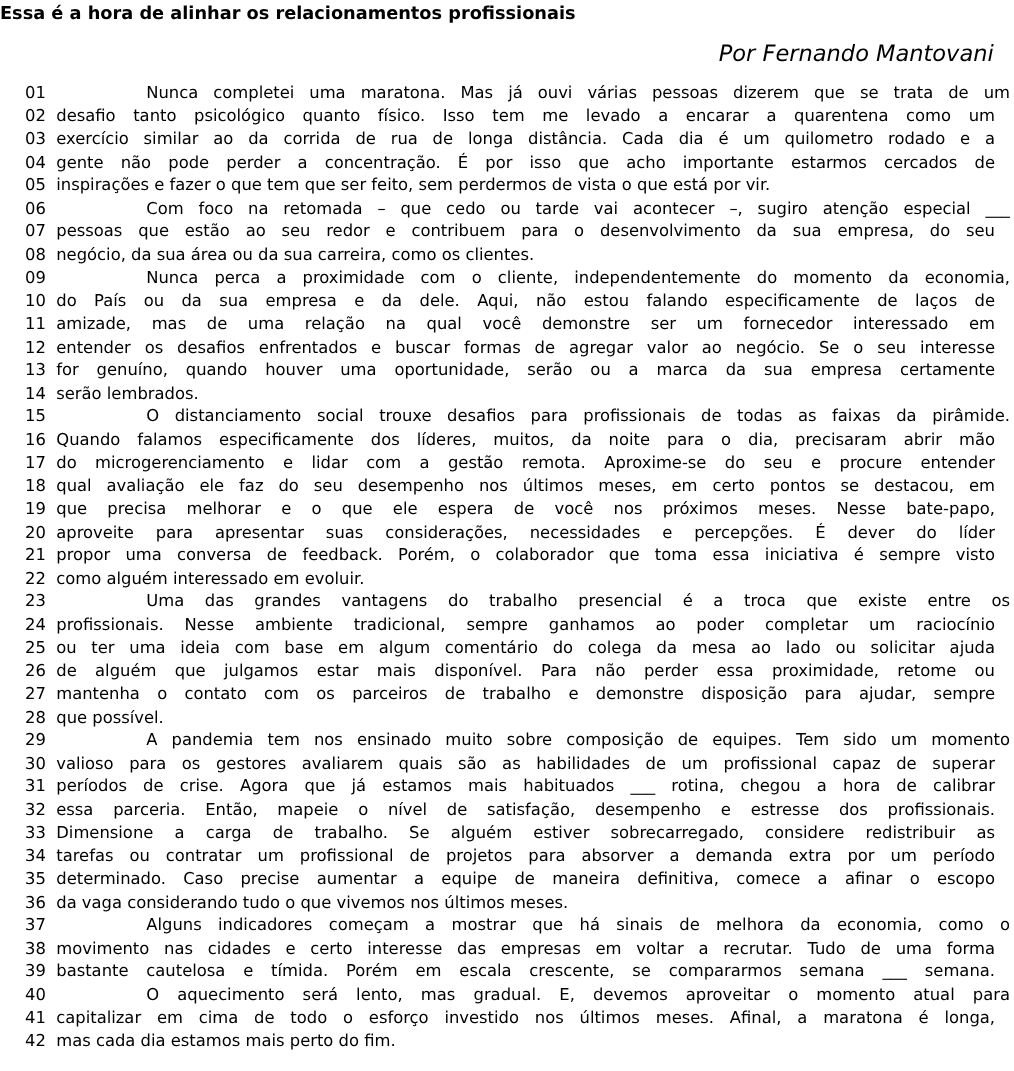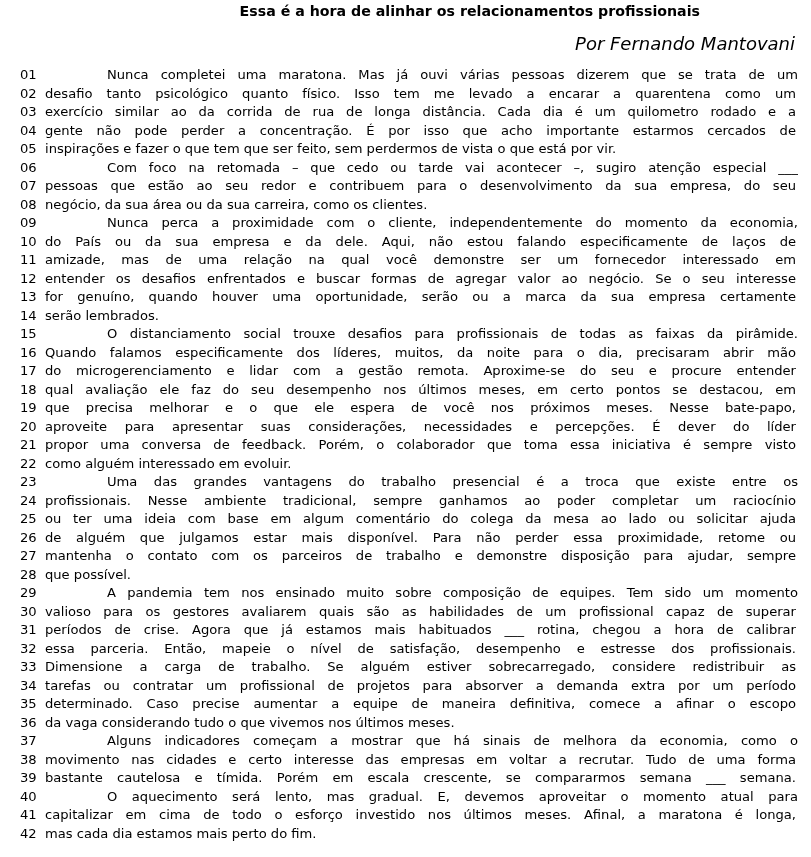--- a/index.html
+++ b/index.html
@@ -13,21 +13,21 @@
       overflow: hidden;
       font-family: "DejaVu Sans", sans-serif;
       color: #000000;
       position: relative;
     }
     .title {
       position: absolute;
       top: 1px;
       left: 0;
       width: 700px;
-      text-align: right;
+      text-align: left;
       font-weight: bold;
       font-size: 14.2px;
       line-height: 20px;
       letter-spacing: 0px;
     }
     .author {
       position: absolute;
       top: 35px;
       right: 16px;
       font-style: italic;
@@ -57,21 +57,21 @@
     .line-text {
       position: absolute;
       left: 45px;
       top: 0;
       width: 751px;
       text-align: justify;
       text-align-last: justify;
       overflow: hidden;
     }
     .line-text.indent {
-      left: 107px;
+      left: 117px;
       width: 691px;
     }
     .line-text.last {
       text-align-last: left;
     }
   </style>
 </head>
 <body>
 
 <div class="title">Essa é a hora de alinhar os relacionamentos profissionais</div>

